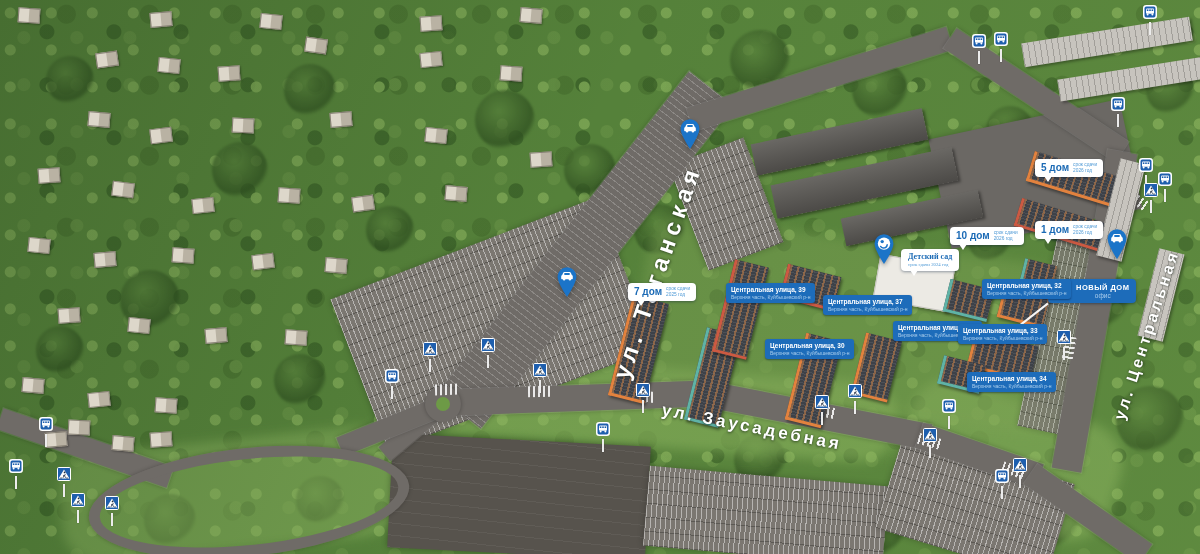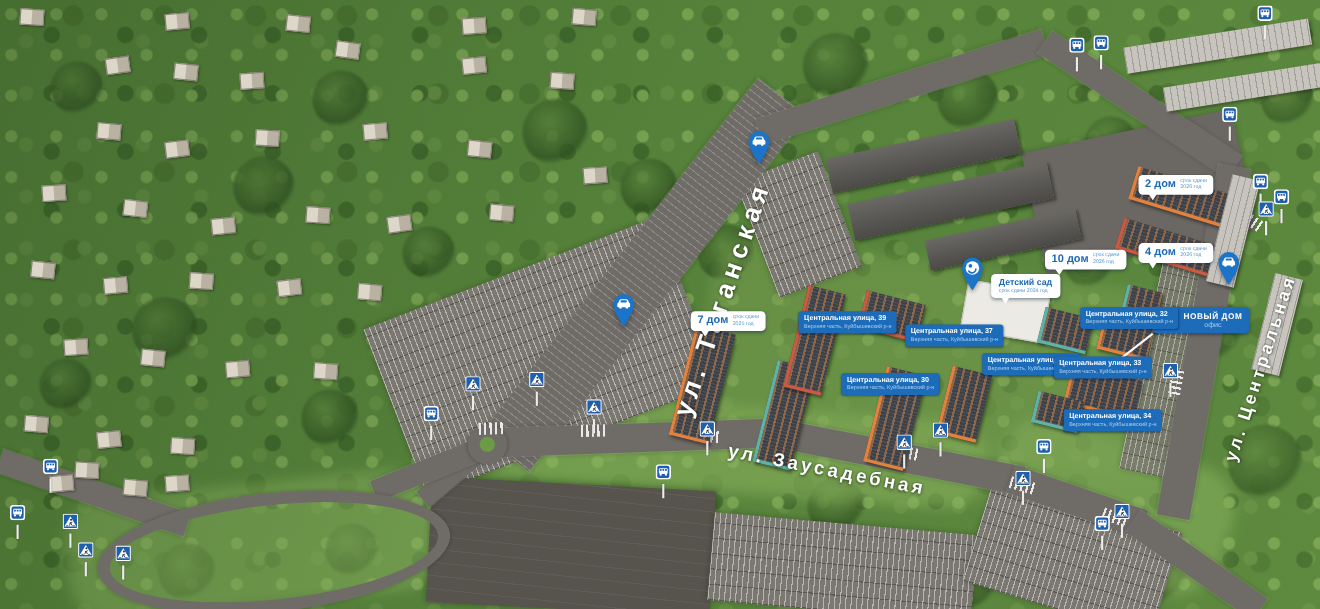--- a/index.html
+++ b/index.html
@@ -428,28 +428,28 @@
       </svg></div>
     <div class="house-label" style="left: 628px; top: 283px;">
       <span class="hl-title">7 дом</span>
       <span class="hl-note"><span>срок сдачи</span><br><span>2025 год</span></span>
     </div>
     <div class="house-label" style="left: 950px; top: 227px;">
       <span class="hl-title">10 дом</span>
       <span class="hl-note"><span>срок сдачи</span><br><span>2026 год</span></span>
     </div>
     <div class="house-label" style="left: 1035px; top: 159px;">
-      <span class="hl-title">2 дом</span>
+      <span class="hl-title">5 дом</span>
       <span class="hl-note"><span>срок сдачи</span><br><span>2026 год</span></span>
     </div>
     <div class="house-label" style="left: 1035px; top: 221px;">
-      <span class="hl-title">4 дом</span>
+      <span class="hl-title">1 дом</span>
       <span class="hl-note"><span>срок сдачи</span><br><span>2026 год</span></span>
     </div>
-    <div class="house-label stacked" style="left: 901px; top: 249px;">
+    <div class="house-label stacked" style="left: 901px; top: 249px; font-family: Liberation Serif, serif;">
       <span class="hl-title">Детский сад</span>
       <span class="hl-note"><span>срок сдачи 2024 год</span></span>
     </div>
     <div class="addr-label" style="left: 726px; top: 283px;">
       <div class="al-1">Центральная улица, 39</div>
       <div class="al-2">Верхняя часть, Куйбышевский р-н</div>
     </div>
     <div class="addr-label" style="left: 823px; top: 295px;">
       <div class="al-1">Центральная улица, 37</div>
       <div class="al-2">Верхняя часть, Куйбышевский р-н</div>

